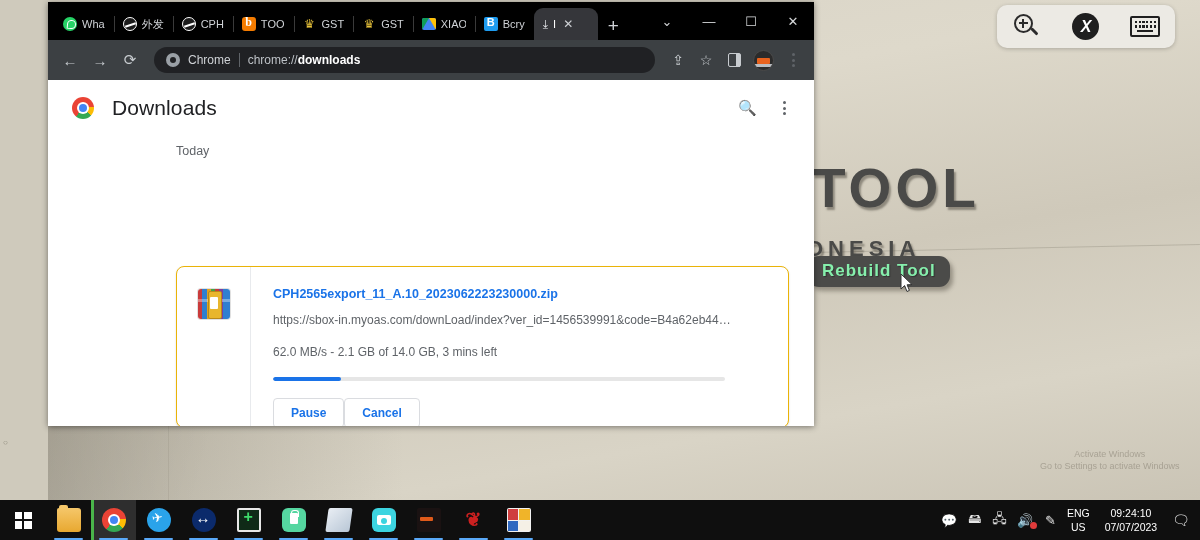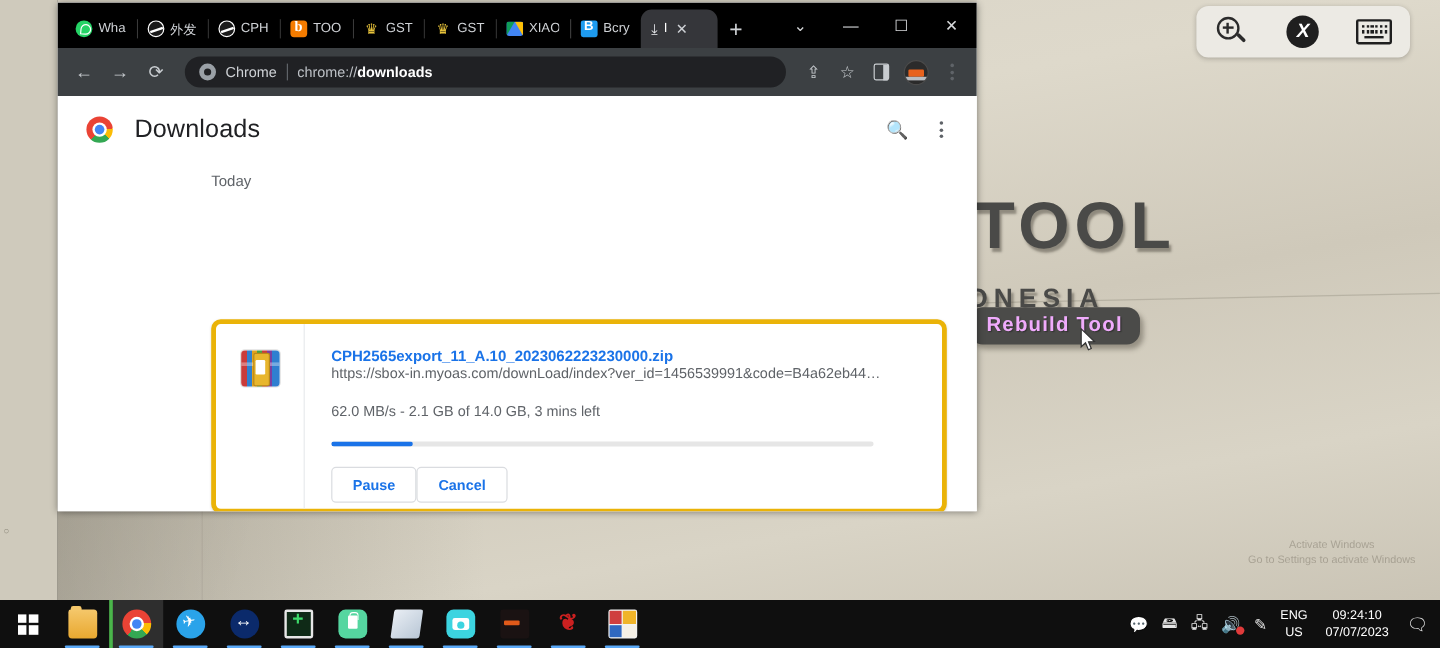--- a/index.html
+++ b/index.html
@@ -39,21 +39,21 @@
     font-weight: bold;
     letter-spacing: 2px;
     text-shadow: 2px 3px 2px rgba(60,56,46,0.45);
     white-space: nowrap;
     user-select: none;
   }
   .sign-tool   { left: 812px; top: 156px; font-size: 55px; letter-spacing: 4px; }
   .sign-onesia { left: 806px; top: 200px; font-size: 22px; letter-spacing: 5px; margin-top: 36px; }
   .sign-rebuild {
     left: 808px; top: 256px;
-    background: #4b4b49; color: #f0abfc;
+    background: #4b4b49; color: #86efac;
     font-size: 17px; font-weight: bold; letter-spacing: 1px;
     padding: 5px 14px 6px 14px; border-radius: 11px;
     text-shadow: 1px 1px 1px rgba(0,0,0,0.35);
     box-shadow: 3px 4px 4px rgba(60,56,46,0.40);
   }
 
   .wall-cursor { position: absolute; left: 900px; top: 273px; width: 14px; height: 20px; }
 
   
   .wall-watermark {
@@ -210,21 +210,21 @@
   .hdr-icon { color: #5f6368; font-size: 15px; width: 20px; text-align: center; }
   .kebab { display: flex; flex-direction: column; gap: 2.5px; align-items: center; }
   .kebab i { width: 3px; height: 3px; border-radius: 50%; background: #5f6368; display: block; }
 
   .today-label {
     font-size: 12.5px; color: #5f6368; padding: 8px 0 0 128px;
   }
 
   .dl-card {
     position: absolute; left: 128px; top: 186px; width: 613px; height: 162px;
-    background: #fff; border: 4px solid #eab308; border-radius: 8px;
+    background: #fff; border: 1px solid #eab308; border-radius: 8px;
     box-shadow: 0 1px 2px rgba(60,64,67,0.18); display: flex;
   }
   .dl-icon-col {
     width: 74px; border-right: 1px solid #e8eaed; display: flex;
     align-items: flex-start; justify-content: center; padding-top: 22px;
   }
   .rar-icon {
     width: 32px; height: 30px; border-radius: 3px; position: relative; overflow: hidden;
     background: linear-gradient(90deg,
       #c93b3b 0 14%, #2f7fd0 14% 27%, #e0a21f 27% 40%, #45a247 40% 53%,
@@ -242,21 +242,21 @@
   .rar-books {
     position: absolute; left: 12px; top: 8px; width: 8px; height: 12px;
     background: #fff; z-index: 2; border-radius: 1px;
   }
   .dl-info { flex: 1; padding: 20px 22px 0 22px; position: relative; }
   .dl-filename {
     color: #1a73e8; font-size: 12.5px; font-weight: bold; display: block;
     white-space: nowrap; overflow: hidden;
   }
   .dl-url {
-    color: #5f6368; font-size: 12px; display: block;
+    color: #5f6368; font-size: 12px; margin-top: 12px; display: block;
     white-space: nowrap; overflow: hidden;
   }
   .dl-status {
     color: #5f6368; font-size: 12px; margin-top: 18px; display: block;
   }
   .progress-track {
     margin-top: 18px; height: 4px; background: #e6e6e6; border-radius: 2px;
     width: 452px; overflow: hidden;
   }
   .progress-fill { height: 100%; background: #1a73e8; border-radius: 2px; }

